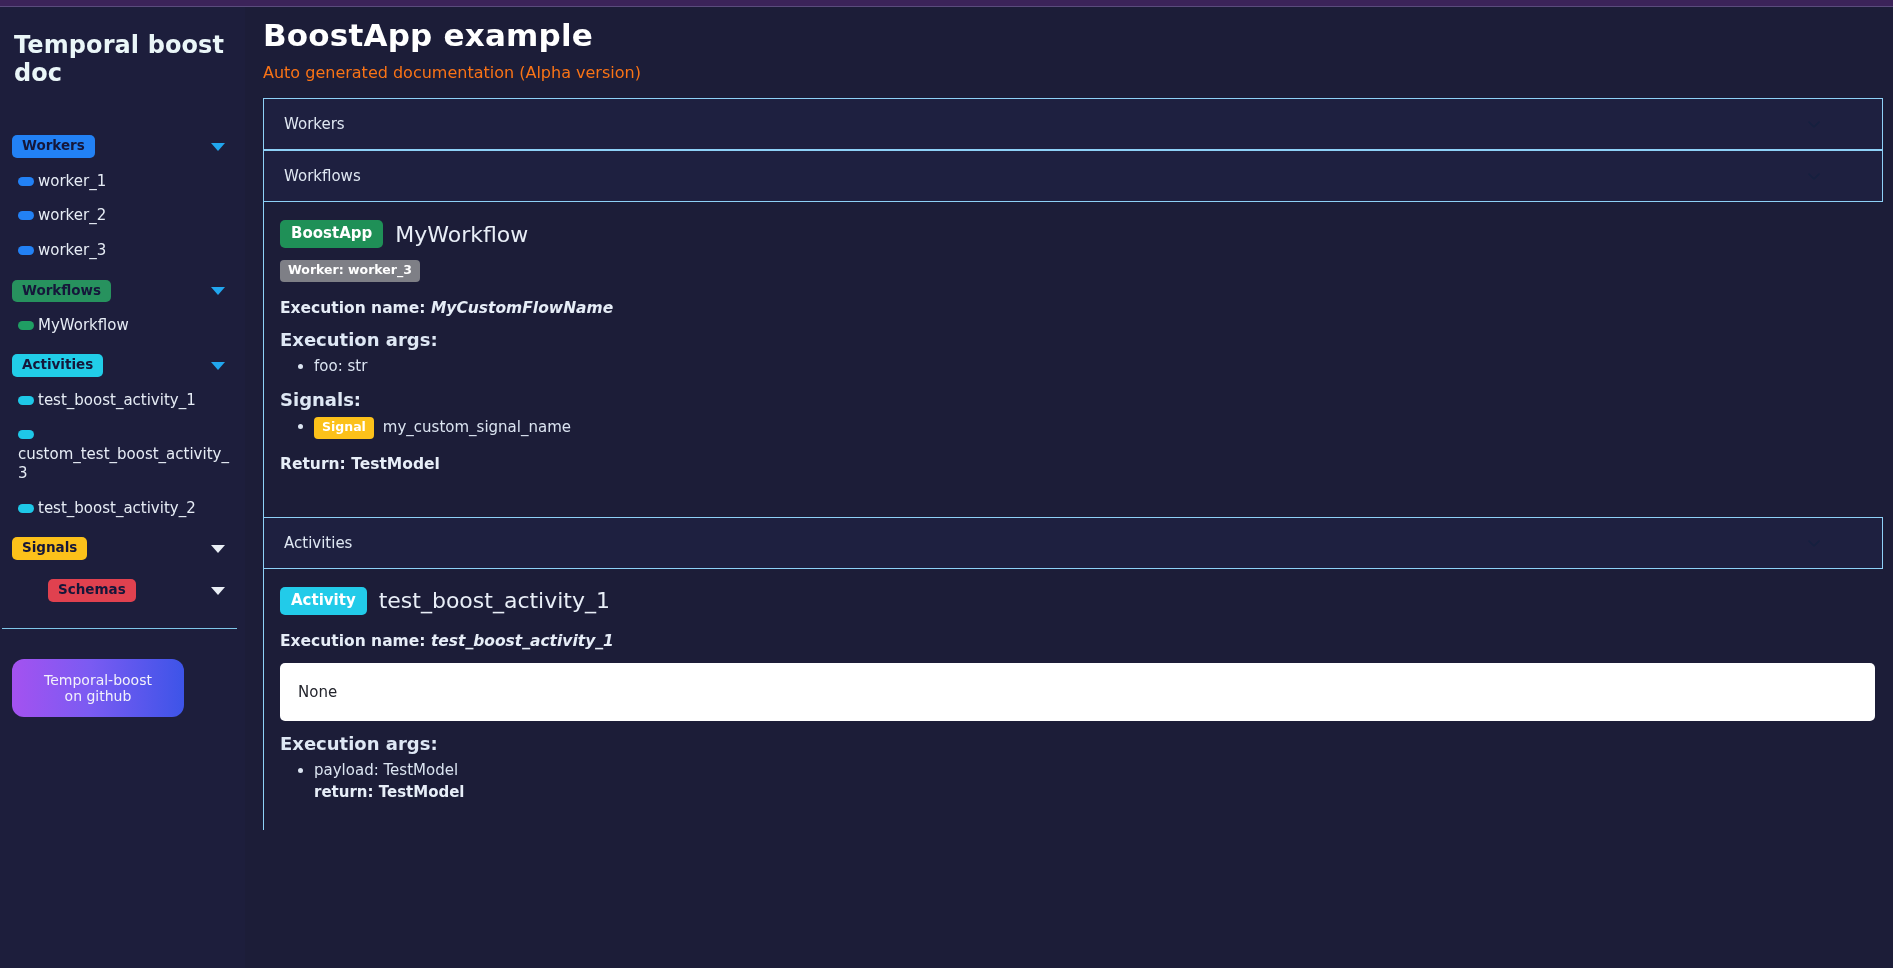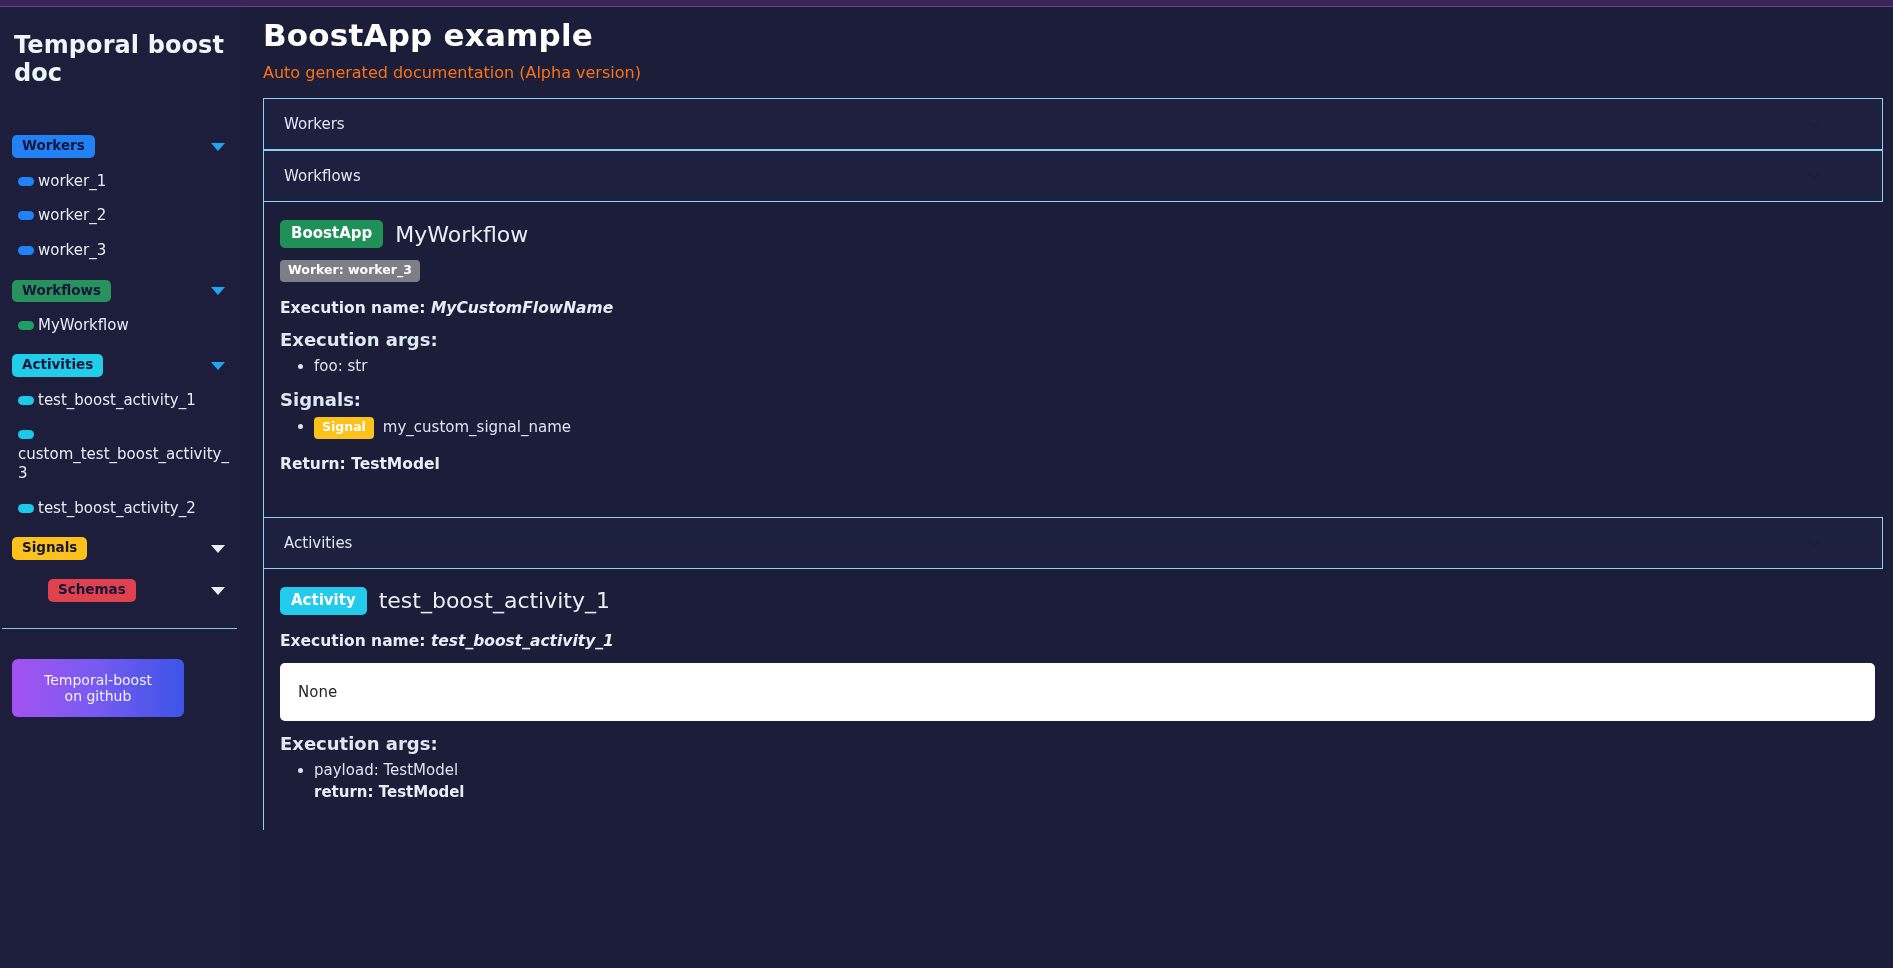--- a/index.html
+++ b/index.html
@@ -124,21 +124,21 @@
     background: #7fc6e8;
     margin: 22px 8px 0 2px;
   }
 
   .gh-btn-wrap { padding: 30px 18px 0 12px; }
   .gh-btn {
     display: block;
     width: 172px;
     text-align: center;
     padding: 13px 24px;
-    border-radius: 6px;
+    border-radius: 12px;
     border: none;
     color: #f2f1fb;
     font-size: 14px;
     font-family: inherit;
     cursor: pointer;
     background: linear-gradient(90deg, #a452f0 0%, #7b5bf2 45%, #3d54e8 100%);
   }
 
   
   .main {

